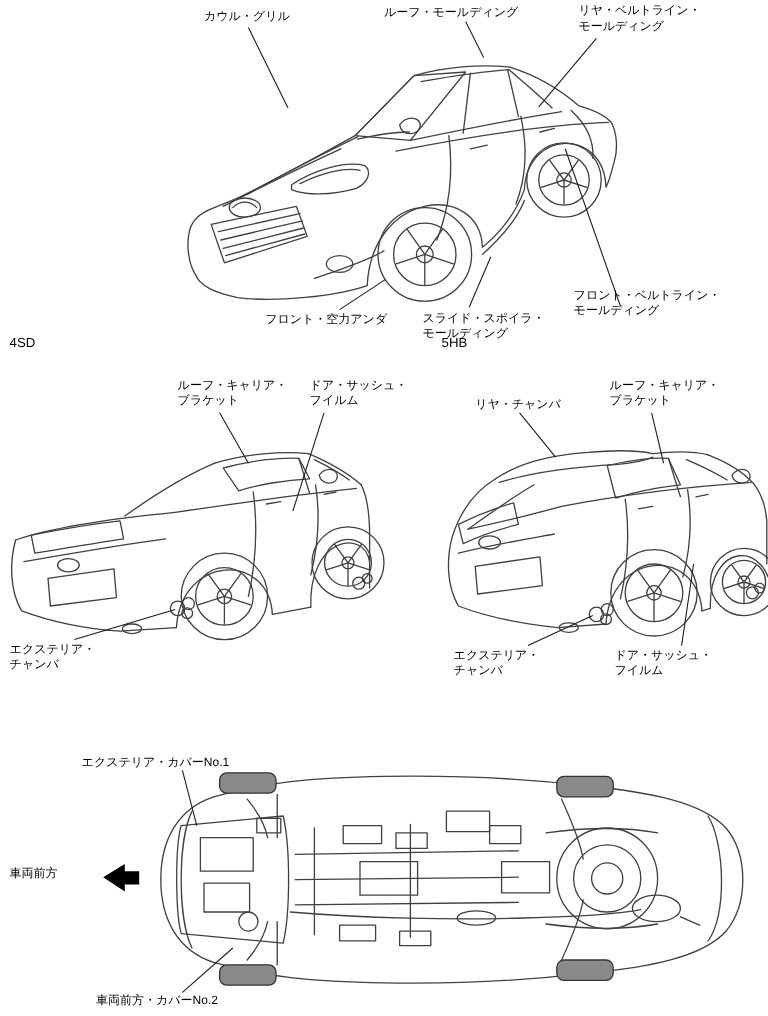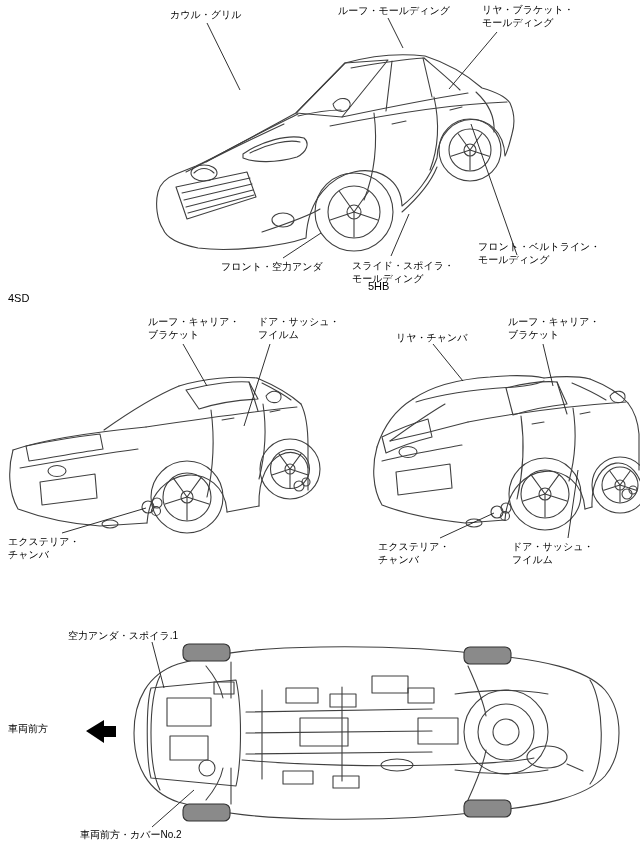--- a/index.html
+++ b/index.html
@@ -195,44 +195,44 @@
       <path d="M440,538 L494,513"></path>
       <path d="M568,538 L578,470"></path>
       <path d="M152,642 L164,688"></path>
       <path d="M152,827 L194,790"></path>
     </g>
 
     <polygon points="86,731 104,720 104,726 116,726 116,737 104,737 104,743" fill="#000000"></polygon>
   </svg>
 
   <div class="label" style="left:170px;top:8px">カウル・グリル</div>
-  <div class="label" style="left:338px;top:4px">ルーフ・モールディング</div>
-  <div class="label" style="left:482px;top:3px">リヤ・ブラケット・
+  <div class="label" style="left:320px;top:4px">ルーフ・モールディング</div>
+  <div class="label" style="left:482px;top:3px">リヤ・ベルトライン・
 モールディング</div>
   <div class="label" style="left:221px;top:260px">フロント・空力アンダ</div>
   <div class="label" style="left:352px;top:259px">スライド・スポイラ・
 モールディング</div>
   <div class="label" style="left:478px;top:240px">フロント・ベルトライン・
 モールディング</div>
 
-  <div class="variant" style="left:8px;top:292px">4SD</div>
+  <div class="variant" style="left:8px;top:280px">4SD</div>
   <div class="variant" style="left:368px;top:280px">5HB</div>
 
   <div class="label" style="left:148px;top:315px">ルーフ・キャリア・
 ブラケット</div>
   <div class="label" style="left:258px;top:315px">ドア・サッシュ・
 フイルム</div>
   <div class="label" style="left:8px;top:535px">エクステリア・
 チャンバ</div>
 
   <div class="label" style="left:396px;top:331px">リヤ・チャンバ</div>
   <div class="label" style="left:508px;top:315px">ルーフ・キャリア・
 ブラケット</div>
   <div class="label" style="left:378px;top:540px">エクステリア・
 チャンバ</div>
   <div class="label" style="left:512px;top:540px">ドア・サッシュ・
 フイルム</div>
 
-  <div class="label" style="left:68px;top:629px">空力アンダ・スポイラ.1</div>
+  <div class="label" style="left:68px;top:629px">エクステリア・カバーNo.1</div>
   <div class="label" style="left:8px;top:722px">車両前方</div>
   <div class="label" style="left:80px;top:828px">車両前方・カバーNo.2</div>
 
 </div>
 
 </body></html>

